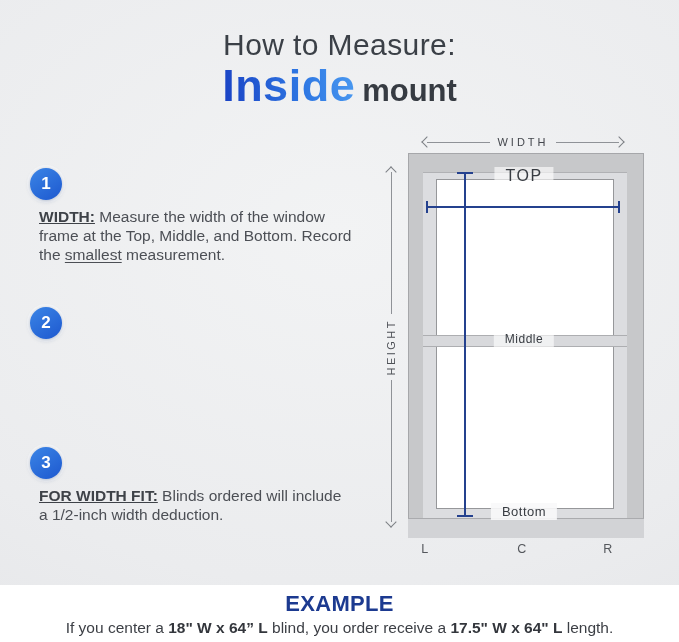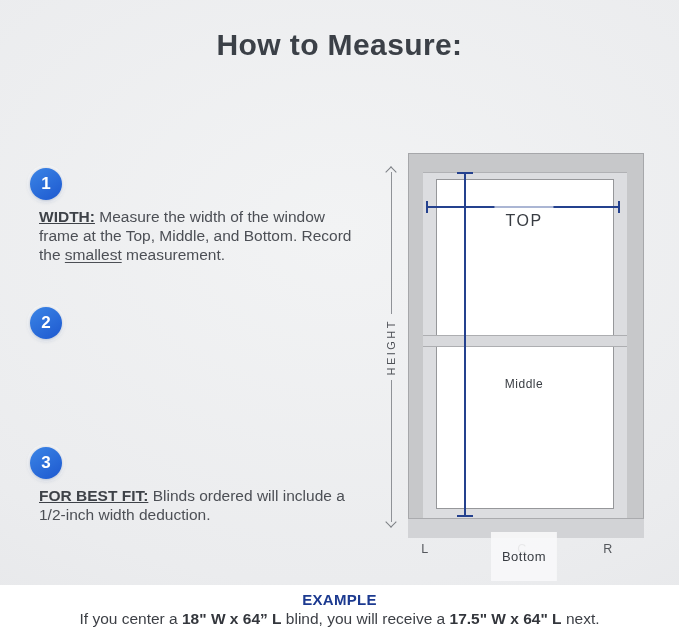--- a/index.html
+++ b/index.html
@@ -3,21 +3,21 @@
 <meta charset="utf-8">
 <style>
   html,body{margin:0;padding:0;background:#fff;}
   .canvas{
     position:relative;width:679px;height:642px;overflow:hidden;
     font-family:"Liberation Sans",sans-serif;
     background:radial-gradient(130% 100% at 50% 36%, #f2f3f4 0%, #ebecee 55%, #e1e2e5 100%);
   }
   
   .title{position:absolute;top:28px;left:0;width:100%;text-align:center;z-index:5;}
-  .title-line1{font-size:30px;font-weight:700;color:#3b4047;letter-spacing:.4px;line-height:34px;}
+  .title-line1{font-size:30px;font-weight:400;color:#3b4047;letter-spacing:.4px;line-height:34px;}
   .title-line2{margin-top:1px;line-height:46px;}
   .title-emph{
     font-size:45px;font-weight:700;letter-spacing:.5px;
     background:linear-gradient(80deg,#1b45c6 5%,#2e77e3 60%,#4796ef 95%);
     -webkit-background-clip:text;background-clip:text;
     color:transparent;-webkit-text-fill-color:transparent;
   }
   .title-rest{font-size:31px;font-weight:700;color:#363b42;margin-left:7px;}
   
   .step{position:absolute;left:30px;width:322px;z-index:5;}
@@ -45,21 +45,21 @@
   .sill{position:absolute;left:-1px;top:364px;width:236px;height:20px;
     background:#d2d3d6;border-top:1px solid #aaabae;box-sizing:border-box;}
   .m{position:absolute;background:#24418e;z-index:3;}
   .mv{left:86px;top:44px;width:2px;height:345px;}
   .mv-cap-top{left:79px;top:44px;width:16px;height:2px;}
   .mv-cap-bot{left:79px;top:387px;width:16px;height:2px;}
   .mh{left:49px;top:78px;width:193px;height:2px;}
   .mh-cap-l{left:48px;top:73px;width:2px;height:12px;}
   .mh-cap-r{left:240px;top:73px;width:2px;height:12px;}
   .wlabel{position:absolute;transform:translateX(-50%);z-index:4;white-space:nowrap;
-    background:rgba(255,255,255,.62);color:#383c42;padding:16px 11px;line-height:17px;margin-top:29px;}
+    background:rgba(255,255,255,.62);color:#383c42;padding:0 11px;line-height:17px;}
   .lbl-top{left:146px;top:39px;font-size:16px;letter-spacing:1.5px;}
   .lbl-middle{left:146px;top:203px;font-size:12px;letter-spacing:.5px;}
   .lbl-bottom{left:146px;top:375px;font-size:13px;letter-spacing:.5px;background:rgba(248,248,249,.9);}
   .mark{position:absolute;transform:translateX(-50%);top:414px;font-size:12.5px;color:#54575c;letter-spacing:.5px;z-index:2;}
   .mark-l{left:47px}.mark-c{left:144px}.mark-r{left:230px}
   .width-arrow{position:absolute;left:45px;top:7px;width:200px;height:14px;
     display:flex;align-items:center;z-index:2;}
   .wa-line{flex:1;height:1px;background:#8f9297;}
   .wa-label{font-size:11px;letter-spacing:3px;color:#44474d;margin:0 7px;white-space:nowrap;}
   .height-arrow{position:absolute;left:6px;top:40px;width:14px;height:358px;
@@ -67,49 +67,59 @@
   .va-line{flex:1;width:1px;background:#8f9297;}
   .va-label{writing-mode:vertical-rl;transform:rotate(180deg);font-size:11px;
     letter-spacing:2.5px;color:#4e5157;margin:5px 0;}
   .chev{width:8px;height:8px;border:0 solid #7c7f85;flex:none;box-sizing:border-box;}
   .chev-up{border-left-width:1.5px;border-top-width:1.5px;transform:rotate(45deg);margin-bottom:-4px;}
   .chev-down{border-right-width:1.5px;border-bottom-width:1.5px;transform:rotate(45deg);margin-top:-4px;}
   .chev-left{border-left-width:1.5px;border-bottom-width:1.5px;transform:rotate(45deg);margin-right:-4px;}
   .chev-right{border-right-width:1.5px;border-top-width:1.5px;transform:rotate(45deg);margin-left:-4px;}
   
   .footer{position:absolute;left:0;top:585px;width:100%;height:57px;background:#ffffff;text-align:center;z-index:6;}
-  .footer h2{margin:6px 0 0;font-size:15px;font-weight:700;color:#1c3a90;letter-spacing:.3px;}
+  .footer h2{margin:6px 0 0;font-size:22px;font-weight:700;color:#1c3a90;letter-spacing:.3px;}
   .footer p{margin:2px 0 0;font-size:15.5px;color:#3c3f45;}
   .footer b{color:#33363c;}
 </style>
 </head>
 <body>
 
 <div class="canvas">
 
   <header class="title">
     <div class="title-line1">How to Measure:</div>
+    <div class="title-line2">
+      <span class="title-emph">Inside</span><span class="title-rest">mount</span>
+    </div>
   </header>
 
   <div class="step step-1">
     <div class="badge">1</div>
     <p><strong>WIDTH:</strong><span> Measure the width of the window frame at the Top, Middle, and Bottom. Record the </span><span class="u">smallest</span><span> measurement.</span></p>
   </div>
 
   <div class="step step-2">
     <div class="badge">2</div>
   </div>
 
   <div class="step step-3">
     <div class="badge">3</div>
-    <p><strong>FOR BEST FIT:</strong><span> Blinds ordered will include a 1/2-inch width deduction.</span><span class="u"></span><span></span></p>
+    <p><strong>FOR WIDTH FIT:</strong><span> Blinds ordered will include a 1/2-inch width deduction.</span><span class="u"></span><span></span></p>
   </div>
 
   <div class="diagram">
 
+    <div class="width-arrow">
+      <span class="chev chev-left"></span>
+      <span class="wa-line"></span>
+      <span class="wa-label">WIDTH</span>
+      <span class="wa-line"></span>
+      <span class="chev chev-right"></span>
+    </div>
 
     <div class="height-arrow">
       <span class="chev chev-up"></span>
       <span class="va-line"></span>
       <span class="va-label">HEIGHT</span>
       <span class="va-line"></span>
       <span class="chev chev-down"></span>
     </div>
 
     <div class="frame">
@@ -130,16 +140,16 @@
     <div class="wlabel lbl-middle">Middle</div>
     <div class="wlabel lbl-bottom">Bottom</div>
 
     <span class="mark mark-l">L</span>
     <span class="mark mark-c">C</span>
     <span class="mark mark-r">R</span>
   </div>
 
   <div class="footer">
     <h2>EXAMPLE</h2>
-    <p><span>If you center a </span><b>18" W x 64” L</b><span> blind, you will receive a </span><b>17.5" W x 64" L</b><span> next.</span></p>
+    <p><span>If you center a </span><b>18" W x 64” L</b><span> blind, you order receive a </span><b>17.5" W x 64" L</b><span> length.</span></p>
   </div>
 
 </div>
 
 </body></html>

